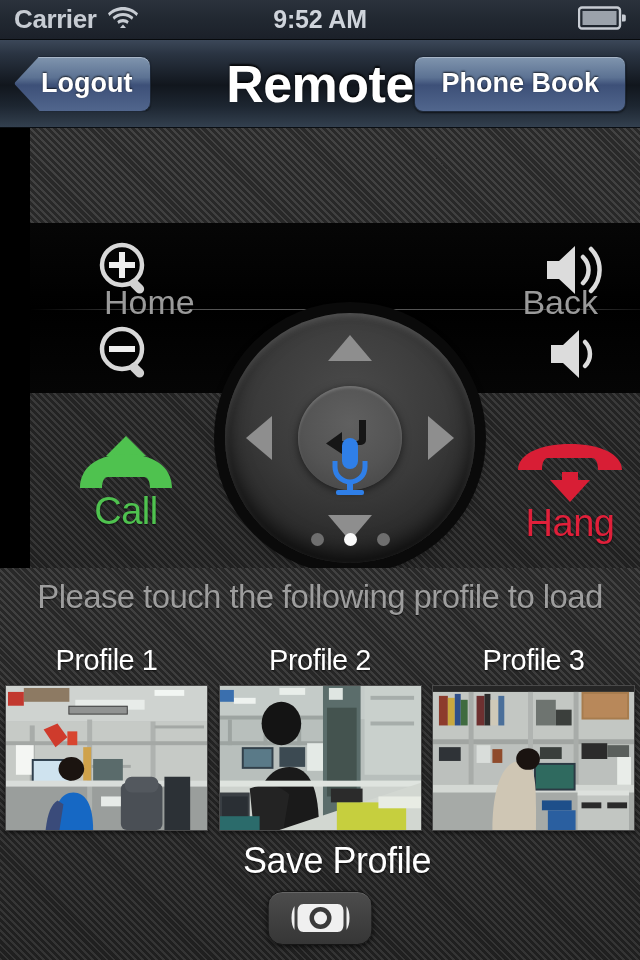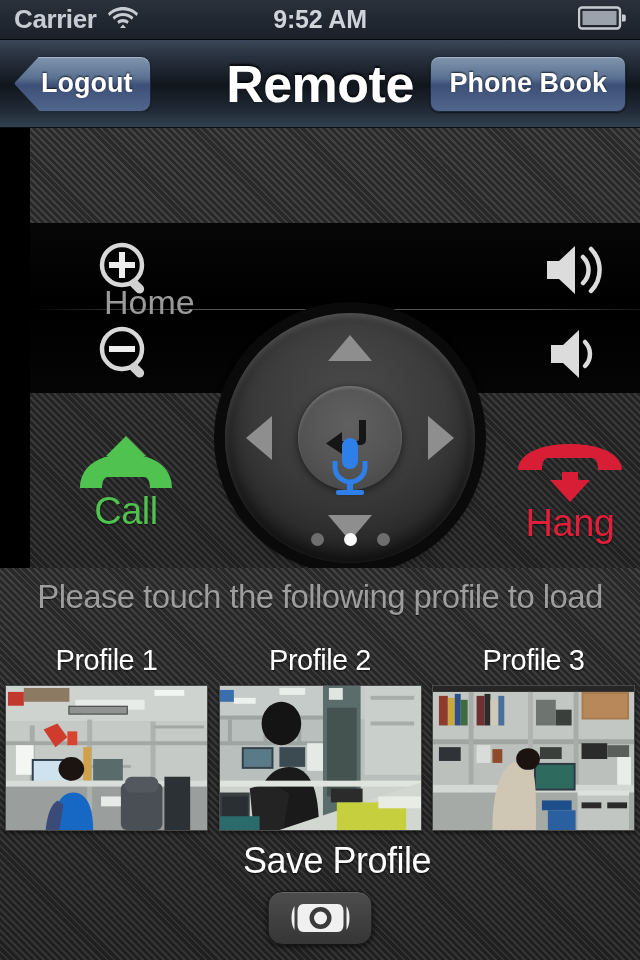--- a/index.html
+++ b/index.html
@@ -48,21 +48,21 @@
     background:linear-gradient(180deg,#7f93ad 0%,#5b7characters 1%,#54698a 0%,#50658a 40%,#3b4f73 52%,#43578049 100%);
     background:linear-gradient(180deg,#8095ae 0%,#5c7293 38%,#3d5078 52%,#51668d 100%);
     border:1px solid #1d2736;
     border-radius:10px;
     box-shadow:inset 0 1px 0 rgba(255,255,255,.32), 0 1px 2px rgba(0,0,0,.6);
     -webkit-clip-path:polygon(26px 0,100% 0,100% 100%,26px 100%,0 50%);
     clip-path:polygon(26px 0,100% 0,100% 100%,26px 100%,0 50%);
   }
   .btn-plain{
     position:absolute; right:14px; top:50%; transform:translateY(-50%);
-    height:56px; padding:0 18px;
+    height:56px; padding:0 26px;
     display:flex; align-items:center; justify-content:center;
     color:#fff; font-size:27px; font-weight:bold;
     text-shadow:0 -1px 2px rgba(0,0,0,.75);
     background:linear-gradient(180deg,#8095ae 0%,#5c7293 38%,#3d5078 52%,#51668d 100%);
     border:1px solid #1d2736; border-radius:9px;
     box-shadow:inset 0 1px 0 rgba(255,255,255,.32), 0 1px 2px rgba(0,0,0,.6);
   }
 
   
   .remote{
@@ -224,20 +224,21 @@
     <div class="nav-title">Remote</div>
     <div class="btn-plain">Phone Book</div>
   </div>
 
   <div class="remote">
 
     <div class="dark-band" style="top:95px;height:170px;"></div>
     <div class="band-div" style="top:181px;"></div>
 
     <span class="lbl-home">Home</span>
+    <span class="lbl-back">Back</span>
 
     <div class="ic-btn" style="left:62px;top:108px;width:70px;height:68px;">
       <svg width="62" height="62" viewBox="0 0 62 62">
         <circle cx="26" cy="26" r="20" fill="none" stroke="#d8d8d8" stroke-width="4.5"></circle>
         <rect x="23" y="13" width="6" height="26" fill="#eee"></rect>
         <rect x="13" y="23" width="26" height="6" fill="#eee"></rect>
         <rect x="38" y="38" width="17" height="9" rx="4.5" fill="#d0d0d0" transform="rotate(45 38 38)"></rect>
       </svg>
     </div>
 

